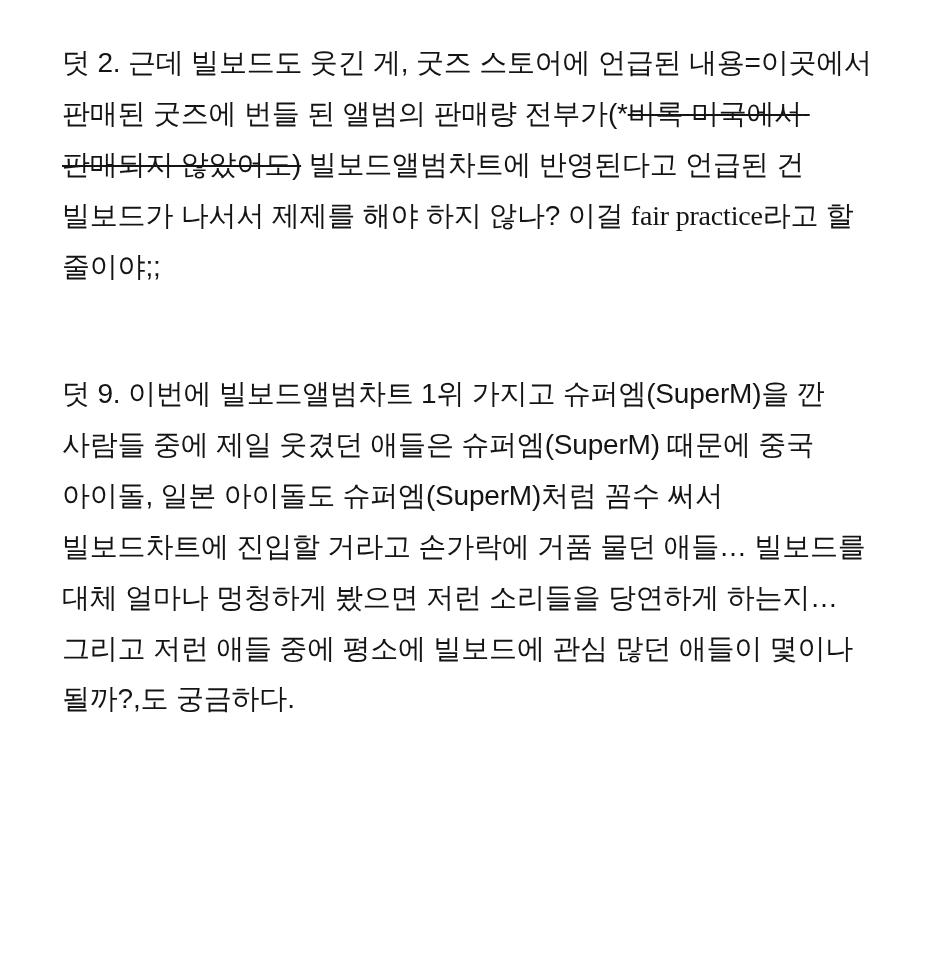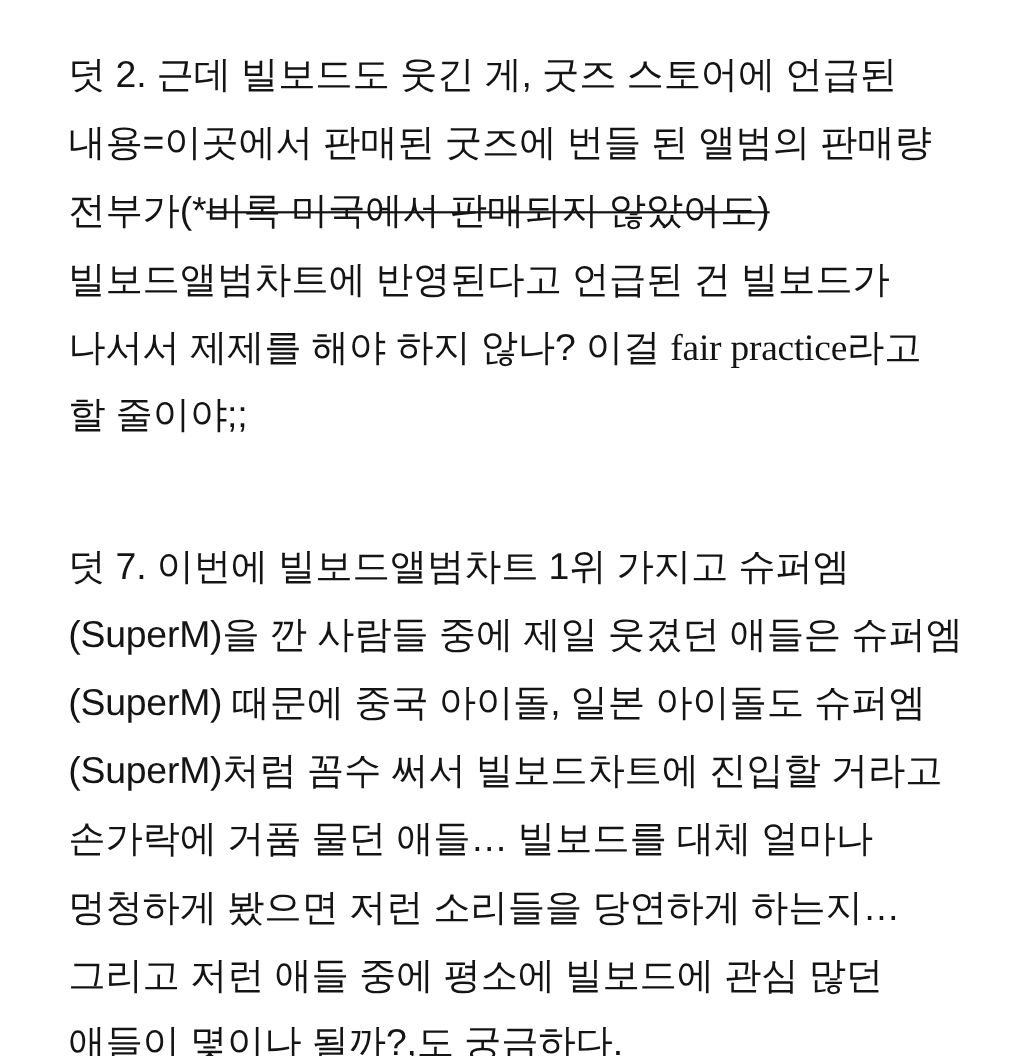--- a/index.html
+++ b/index.html
@@ -15,21 +15,21 @@
     overflow: hidden;
   }
   .page {
     box-sizing: border-box;
     width: 938px;
     height: 960px;
     padding: 38px 62px 20px 62px;
     background: #ffffff;
   }
   .para {
-    font-size: 34px;
+    font-size: 28px;
     line-height: 1.82;
     letter-spacing: -0.2px;
     color: #141414;
     word-break: keep-all;
     white-space: pre-wrap;
   }
   .para.first {
     margin: 0 0 10px 0;
   }
   .spacer {
@@ -51,15 +51,15 @@
 </style>
 </head>
 <body>
 
 <div class="page">
 
   <p class="para first"><span class="inline">덧 2. 근데 빌보드도 웃긴 게, 굿즈 스토어에 언급된 내용=이곳에서 판매된 굿즈에 번들 된 앨범의 판매량 전부가(*</span><span class="inline strike">비록 미국에서 판매되지 않았어도)</span><span class="inline"> 빌보드앨범차트에 반영된다고 언급된 건 빌보드가 나서서 제제를 해야 하지 않나? 이걸 </span><span class="inline latin">fair practice</span><span class="inline">라고 할 줄이야;;</span></p>
 
   <div class="spacer"></div>
 
-  <p class="para second"><span class="inline">덧 7. 이번에 빌보드앨범차트 1위 가지고 슈퍼엠(SuperM)을 깐 사람들 중에 제일 웃겼던 애들은 슈퍼엠(SuperM) 때문에 중국 아이돌, 일본 아이돌도 슈퍼엠(SuperM)처럼 꼼수 써서 빌보드차트에 진입할 거라고 손가락에 거품 물던 애들… 빌보드를 대체 얼마나 멍청하게 봤으면 저런 소리들을 당연하게 하는지… 그리고 저런 애들 중에 평소에 빌보드에 관심 많던 애들이 몇이나 될까?,도 궁금하다.</span></p>
+  <p class="para second"><span class="inline">덧 9. 이번에 빌보드앨범차트 1위 가지고 슈퍼엠(SuperM)을 깐 사람들 중에 제일 웃겼던 애들은 슈퍼엠(SuperM) 때문에 중국 아이돌, 일본 아이돌도 슈퍼엠(SuperM)처럼 꼼수 써서 빌보드차트에 진입할 거라고 손가락에 거품 물던 애들… 빌보드를 대체 얼마나 멍청하게 봤으면 저런 소리들을 당연하게 하는지… 그리고 저런 애들 중에 평소에 빌보드에 관심 많던 애들이 몇이나 될까?,도 궁금하다.</span></p>
 
 </div>
 
 </body></html>

